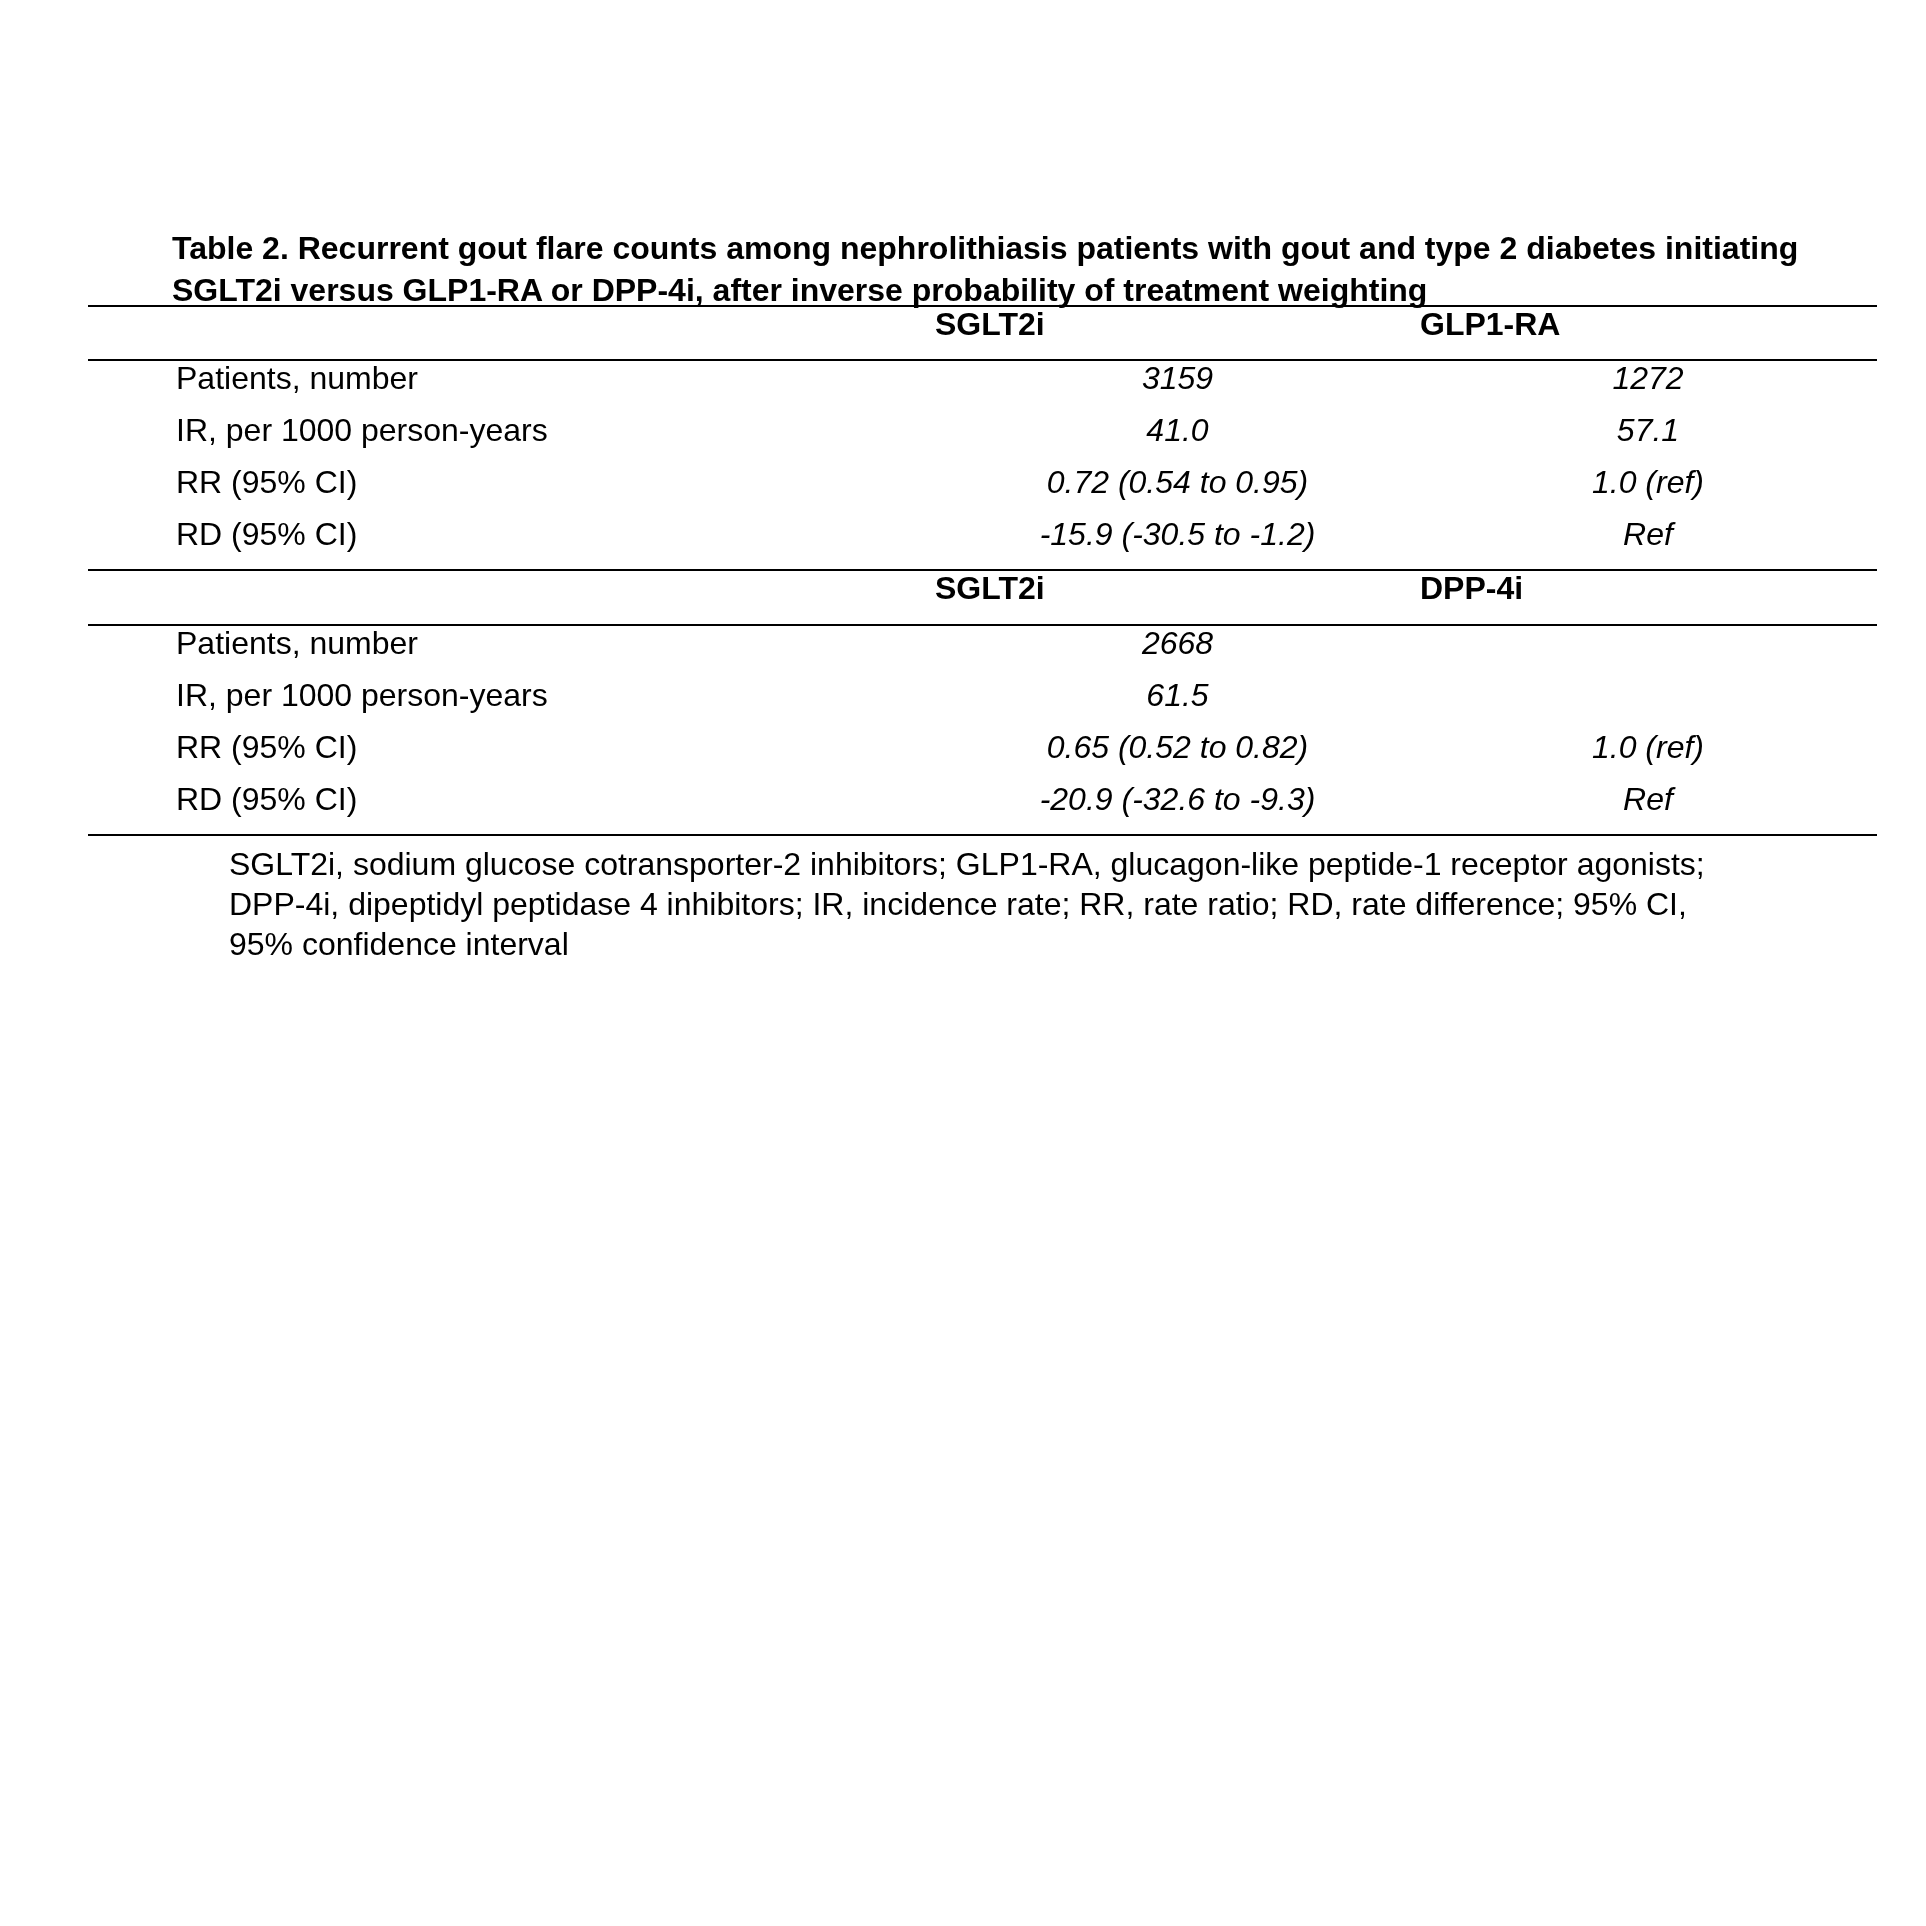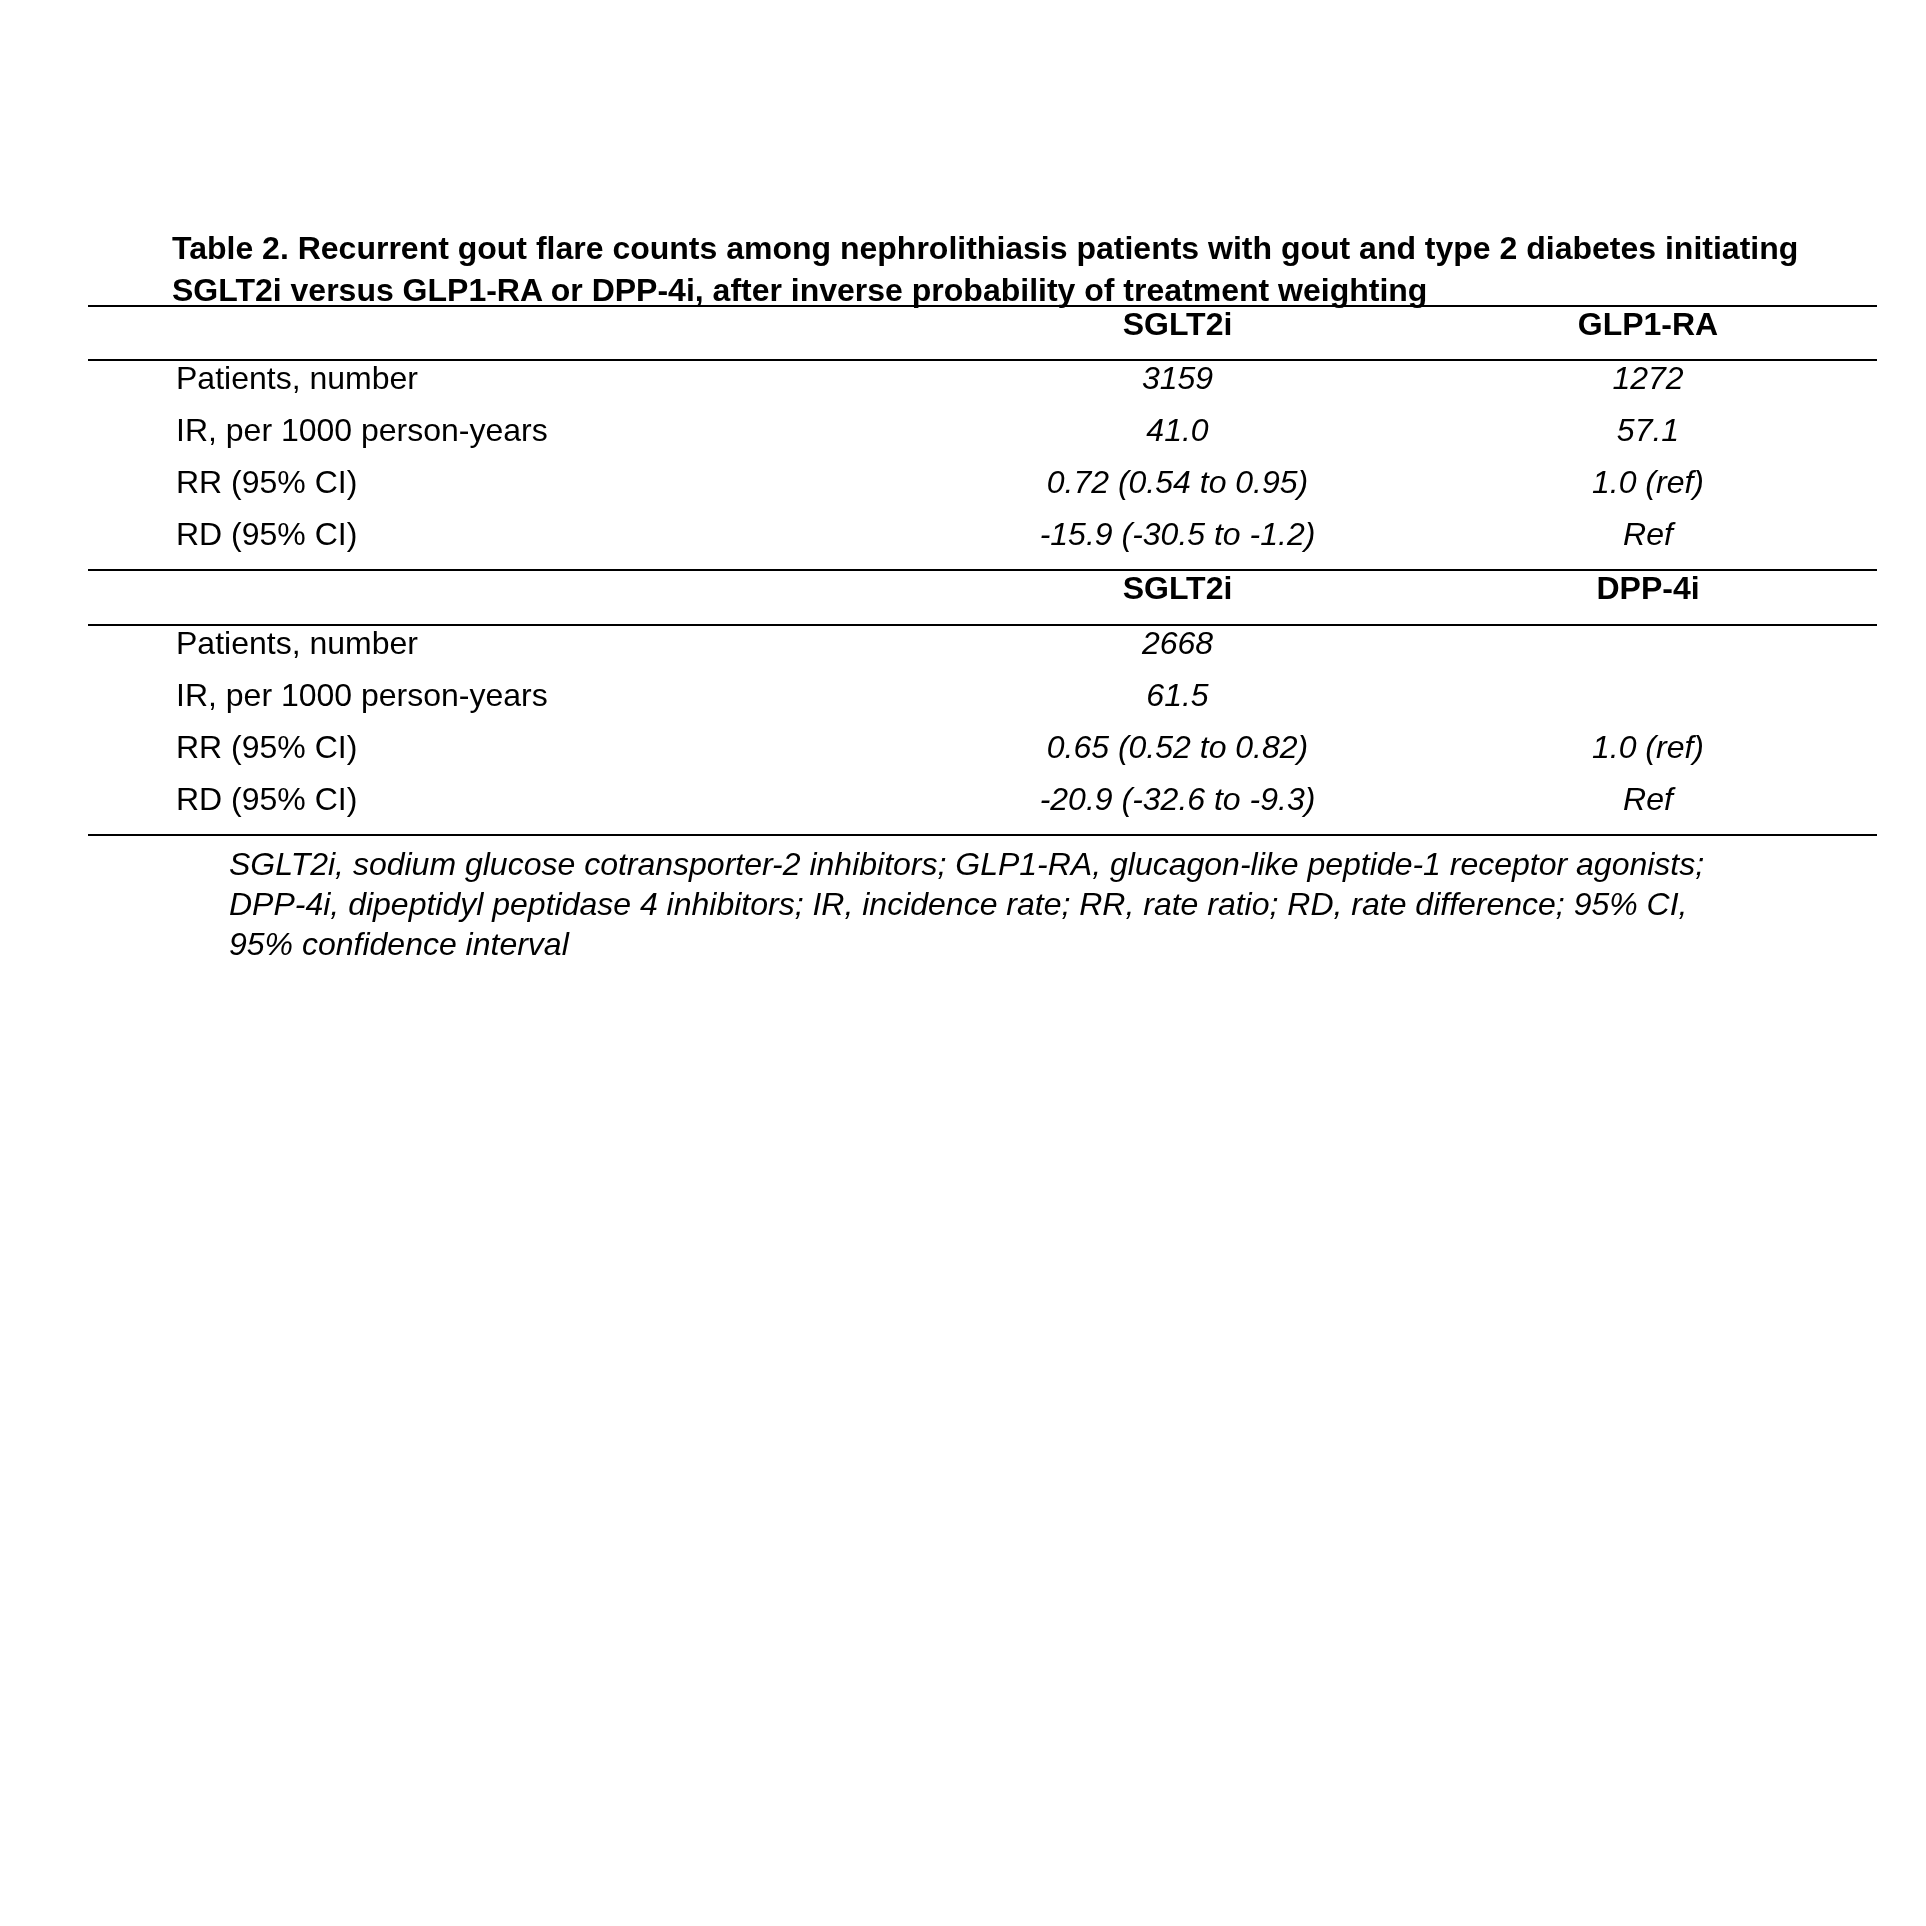--- a/index.html
+++ b/index.html
@@ -40,39 +40,39 @@
   }
   .hrow {
     position: absolute;
     left: 88px;
     width: 1789px;
     line-height: 35px;
     font-weight: bold;
   }
   .hrow-1 { top: 307px; }
   .hrow-2 { top: 571px; }
-  .hcell { text-align: center; }
+  .hcell { text-align: left; }
   .tbody {
     position: absolute;
     left: 88px;
     width: 1789px;
   }
   .tbody-1 { top: 361px; }
   .tbody-2 { top: 626px; }
   .brow { height: 52px; line-height: 35px; }
   .cell-label { padding-left: 88px; }
   .cell-val { text-align: center; font-style: italic; }
   .footnote {
     position: absolute;
     left: 229px;
     top: 844px;
     width: 1656px;
     line-height: 40px;
   }
-  .footnote div { white-space: nowrap; font-style: italic; }
+  .footnote div { white-space: nowrap; }
 </style>
 </head>
 <body>
 
 <div class="page">
 
   <div class="title">
     <div>Table 2. Recurrent gout flare counts among nephrolithiasis patients with gout and type 2 diabetes initiating</div>
     <div>SGLT2i versus GLP1-RA or DPP-4i, after inverse probability of treatment weighting</div>
   </div>

